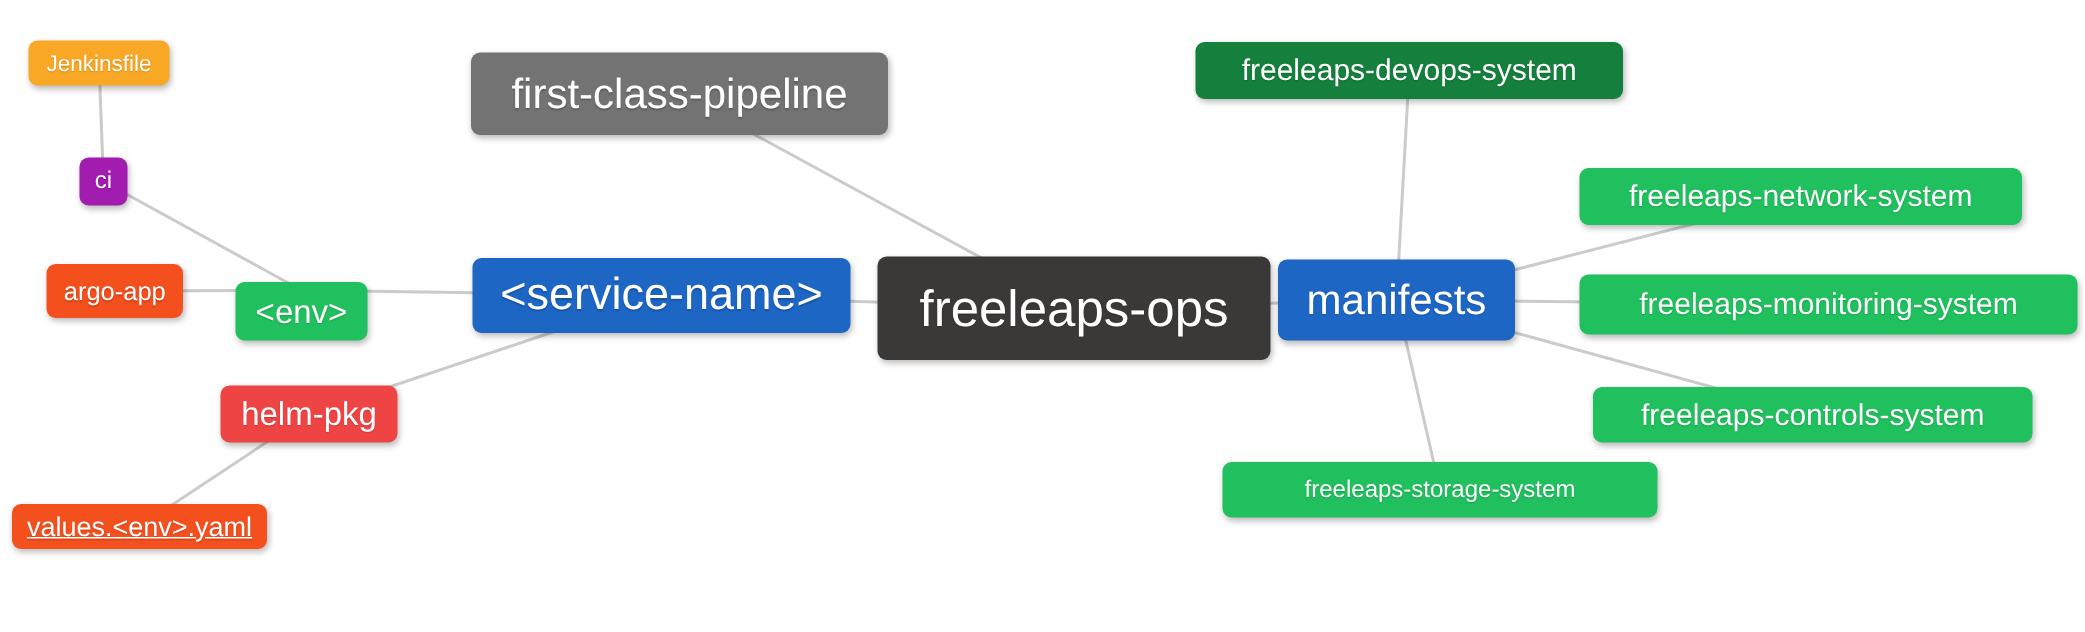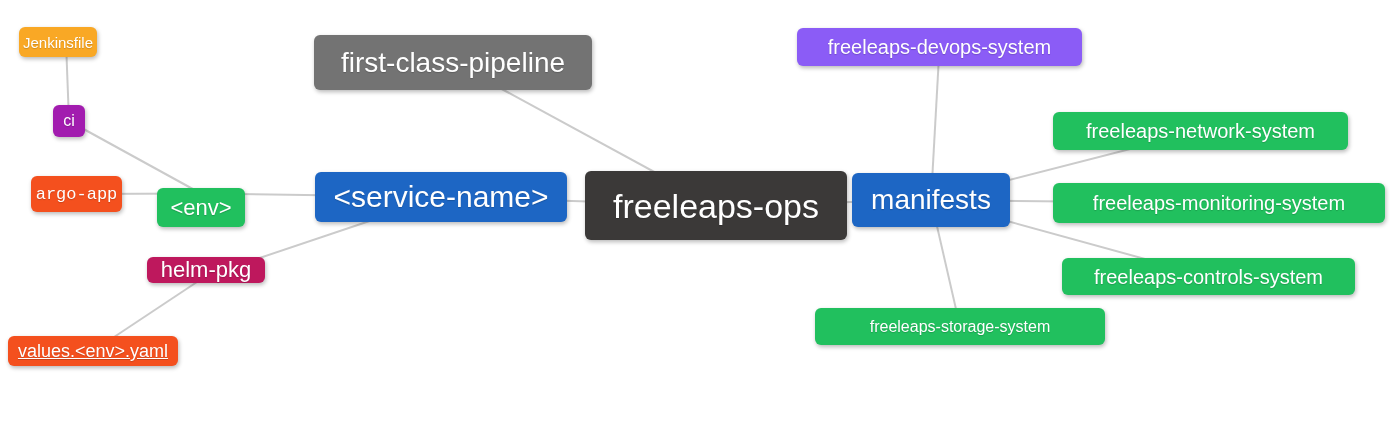--- a/index.html
+++ b/index.html
@@ -54,29 +54,29 @@
       <line x1="453" y1="62.5" x2="716" y2="205.5" stroke="#cbcbcb" stroke-width="2"></line>
       <line x1="441" y1="197" x2="716" y2="205.5" stroke="#cbcbcb" stroke-width="2"></line>
       <line x1="716" y1="205.5" x2="931" y2="200" stroke="#cbcbcb" stroke-width="2"></line>
       <line x1="931" y1="200" x2="939.5" y2="47" stroke="#cbcbcb" stroke-width="2"></line>
       <line x1="931" y1="200" x2="1200.5" y2="131" stroke="#cbcbcb" stroke-width="2"></line>
       <line x1="931" y1="200" x2="1219" y2="203" stroke="#cbcbcb" stroke-width="2"></line>
       <line x1="931" y1="200" x2="1208.5" y2="276.5" stroke="#cbcbcb" stroke-width="2"></line>
       <line x1="931" y1="200" x2="960" y2="326.5" stroke="#cbcbcb" stroke-width="2"></line>
     </svg>
   <div id="nodes">
-      <div class="node" style="left: 19px; top: 27px; width: 78px; height: 30px; font-size: 15px; background: rgb(249, 168, 37);">Jenkinsfile</div>
+      <div class="node" style="left: 19px; top: 27px; width: 94px; height: 30px; font-size: 15px; background: rgb(249, 168, 37);">Jenkinsfile</div>
       <div class="node" style="left: 53px; top: 105px; width: 32px; height: 32px; font-size: 16px; background: #a21caf;">ci</div>
-      <div class="node" style="left: 31px; top: 176px; width: 91px; height: 36px; font-size: 17px; background: rgb(244, 80, 30); font-family: Liberation Mono, monospace;">argo-app</div>
+      <div class="node" style="left: 31px; top: 176px; width: 91px; height: 36px; font-size: 17px; background: rgb(244, 80, 30);">argo-app</div>
       <div class="node" style="left: 157px; top: 174px; width: 88px; height: 39px; font-size: 22px; background: rgb(33, 192, 94); margin-top: 14px;">&lt;env&gt;</div>
-      <div class="node" style="left: 147px; top: 257px; width: 118px; height: 26px; font-size: 22px; background: #be185d;">helm-pkg</div>
+      <div class="node" style="left: 147px; top: 257px; width: 118px; height: 38px; font-size: 22px; background: #ef4444;">helm-pkg</div>
       <div class="node" style="left: 8px; top: 336px; width: 170px; height: 30px; font-size: 18px; background: rgb(244, 80, 30); text-decoration: underline;">values.&lt;env&gt;.yaml</div>
       <div class="node" style="left: 314px; top: 35px; width: 278px; height: 55px; font-size: 28px; background: #737373;">first-class-pipeline</div>
       <div class="node" style="left: 315px; top: 172px; width: 252px; height: 50px; font-size: 30px; background: rgb(29, 102, 196);">&lt;service-name&gt;</div>
       <div class="node" style="left: 585px; top: 171px; width: 262px; height: 69px; font-size: 34px; background: rgb(59, 57, 56);">freeleaps-ops</div>
       <div class="node" style="left: 852px; top: 173px; width: 158px; height: 54px; font-size: 28px; background: rgb(29, 102, 196);">manifests</div>
-      <div class="node" style="left: 797px; top: 28px; width: 285px; height: 38px; font-size: 20px; background: #8b5cf6;">freeleaps-devops-system</div>
+      <div class="node" style="left: 797px; top: 28px; width: 285px; height: 38px; font-size: 20px; background: #15803d;">freeleaps-devops-system</div>
       <div class="node" style="left: 1053px; top: 112px; width: 295px; height: 38px; font-size: 20px; background: rgb(33, 192, 94);">freeleaps-network-system</div>
       <div class="node" style="left: 1053px; top: 183px; width: 332px; height: 40px; font-size: 20px; background: rgb(33, 192, 94);">freeleaps-monitoring-system</div>
       <div class="node" style="left: 1062px; top: 258px; width: 293px; height: 37px; font-size: 20px; background: rgb(33, 192, 94);">freeleaps-controls-system</div>
       <div class="node" style="left: 815px; top: 308px; width: 290px; height: 37px; font-size: 16px; background: rgb(33, 192, 94);">freeleaps-storage-system</div>
     </div>
 </div>
 
 </body></html>

